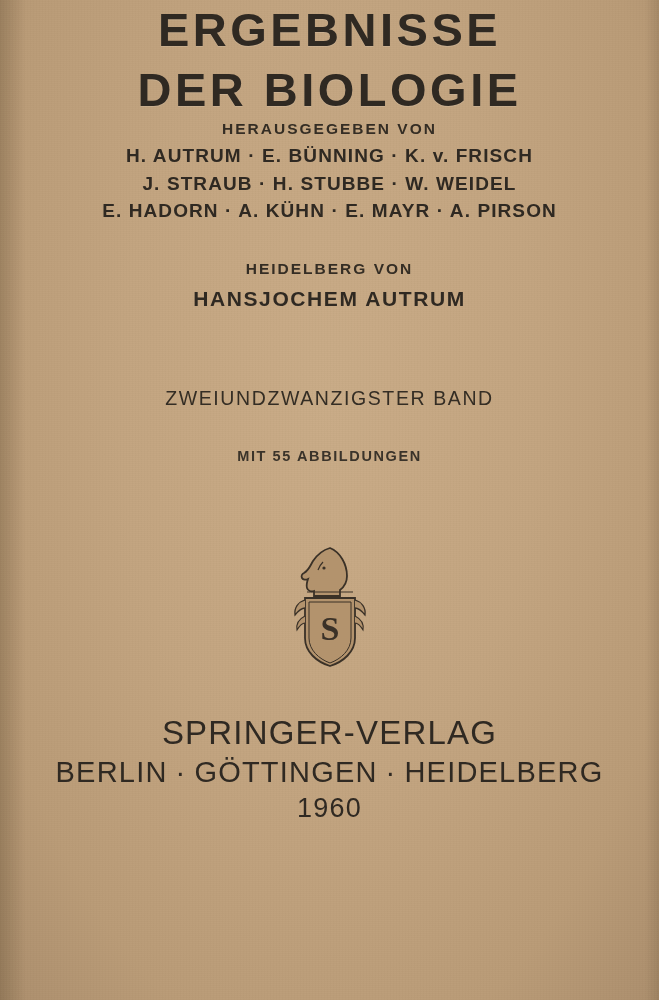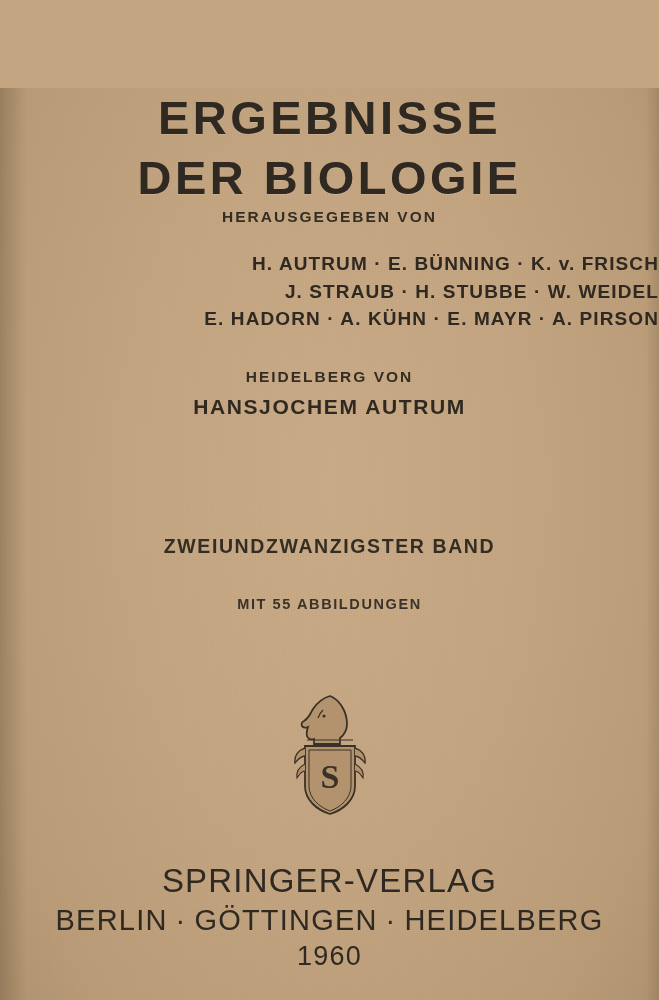--- a/index.html
+++ b/index.html
@@ -50,41 +50,39 @@
   }
 
   .content {
     position: relative;
     z-index: 2;
     text-align: center;
     color: #30291f;
   }
 
   .title-block {
-    margin-top: 88px;
   }
   .title-line {
     font-size: 47px;
     font-weight: bold;
     letter-spacing: 3.5px;
     line-height: 1.28;
     color: #2f2922;
     text-shadow: 0 1px 0 rgba(255,255,255,0.12);
   }
 
   .hg-label {
     font-size: 15.5px;
     font-weight: bold;
     letter-spacing: 2.0px;
     color: #342d24;
   }
 
   .editors {
-    margin-top: 24px;
-    text-align: right;
+    margin-top: 4px;
   }
   .editor-line {
     font-size: 19px;
     font-weight: bold;
     letter-spacing: 1.1px;
     line-height: 1.45;
     color: #2f2922;
   }
 
   .red-label {
@@ -96,23 +94,23 @@
   }
   .red-name {
     margin-top: 9px;
     font-size: 21px;
     font-weight: bold;
     letter-spacing: 1.6px;
     color: #2f2922;
   }
 
   .band {
-    margin-top: 116px;
+    margin-top: 76px;
     font-size: 19.5px;
-    font-weight: bold;
+    font-weight: normal;
     letter-spacing: 1.6px;
     color: #342d24;
   }
   .figures {
     margin-top: 38px;
     font-size: 14.5px;
     font-weight: bold;
     letter-spacing: 1.6px;
     color: #3a332a;
   }

